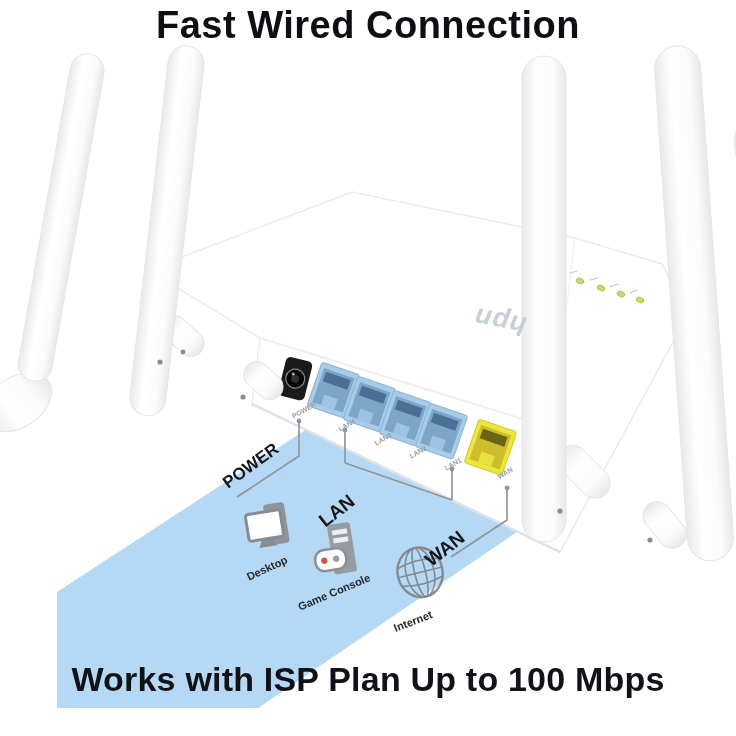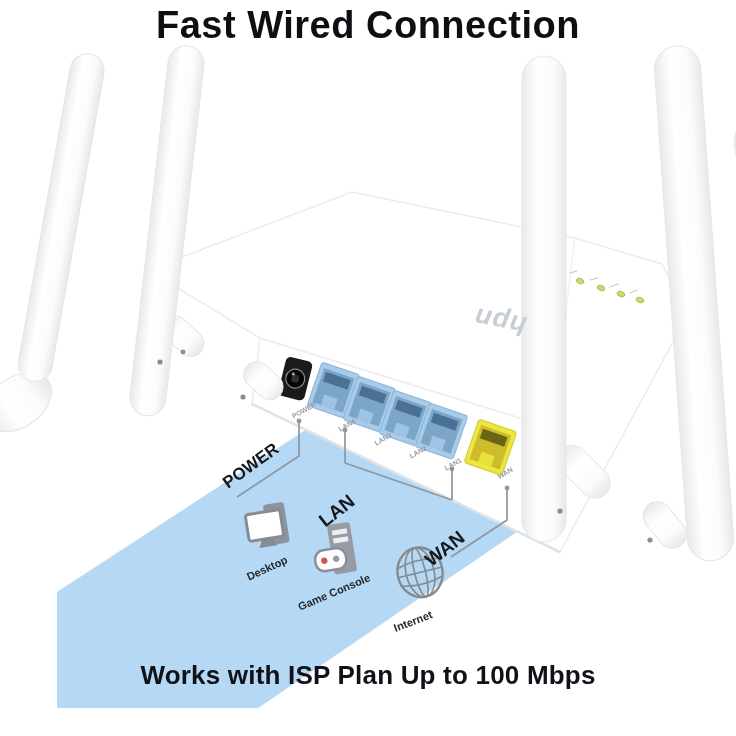--- a/index.html
+++ b/index.html
@@ -8,21 +8,21 @@
     overflow:hidden;font-family:"Liberation Sans",sans-serif;
   }
   .scene{position:absolute;left:0;top:0;z-index:1;}
   .txt{position:absolute;z-index:3;white-space:nowrap;}
   .title{
     left:0;right:0;top:4px;text-align:center;
     font-size:38px;font-weight:bold;color:#0e0f12;letter-spacing:.5px;
   }
   .footer{
     left:0;right:0;top:660px;text-align:center;
-    font-size:26px;font-weight:bold;color:#101218;letter-spacing:.2px;
+    font-size:34px;font-weight:bold;color:#101218;letter-spacing:.2px;
   }
   .callout{font-weight:bold;color:#15171a;}
   .callout.power{left:251px;top:466px;font-size:17px;transform:translate(-50%,-50%) rotate(-36deg);}
   .callout.lan{left:337px;top:511px;font-size:19px;transform:translate(-50%,-50%) rotate(-38deg);}
   .callout.wan{left:445px;top:549px;font-size:19px;transform:translate(-50%,-50%) rotate(-38deg);}
   .devlbl{font-size:11px;font-weight:600;color:#26282c;}
   .devlbl.desktop{left:267px;top:568px;transform:translate(-50%,-50%) rotate(-25deg);}
   .devlbl.console{left:334px;top:592px;transform:translate(-50%,-50%) rotate(-23deg);}
   .devlbl.internet{left:413px;top:621px;transform:translate(-50%,-50%) rotate(-21deg);}
   .portlbl{font-size:7px;font-weight:bold;color:#989ea6;transform-origin:center;}

